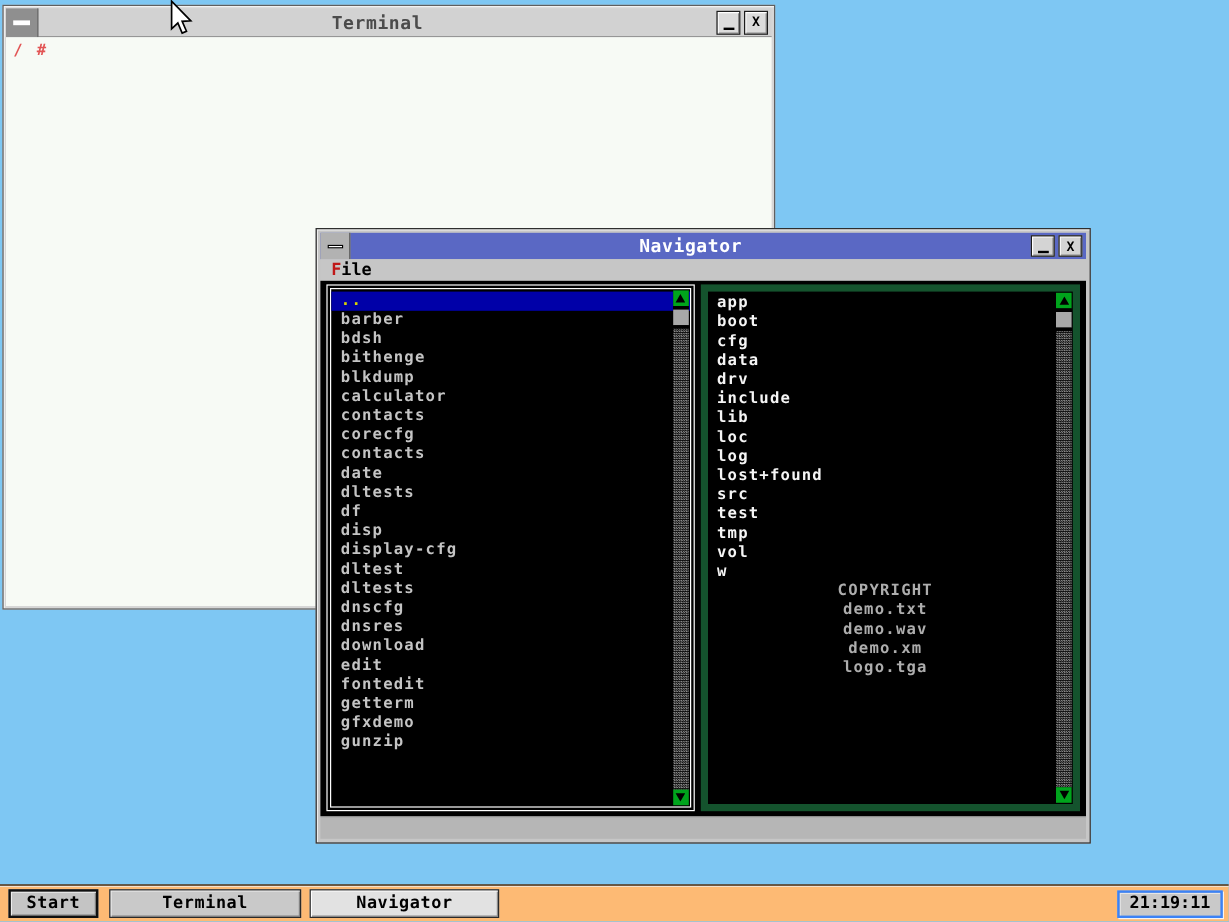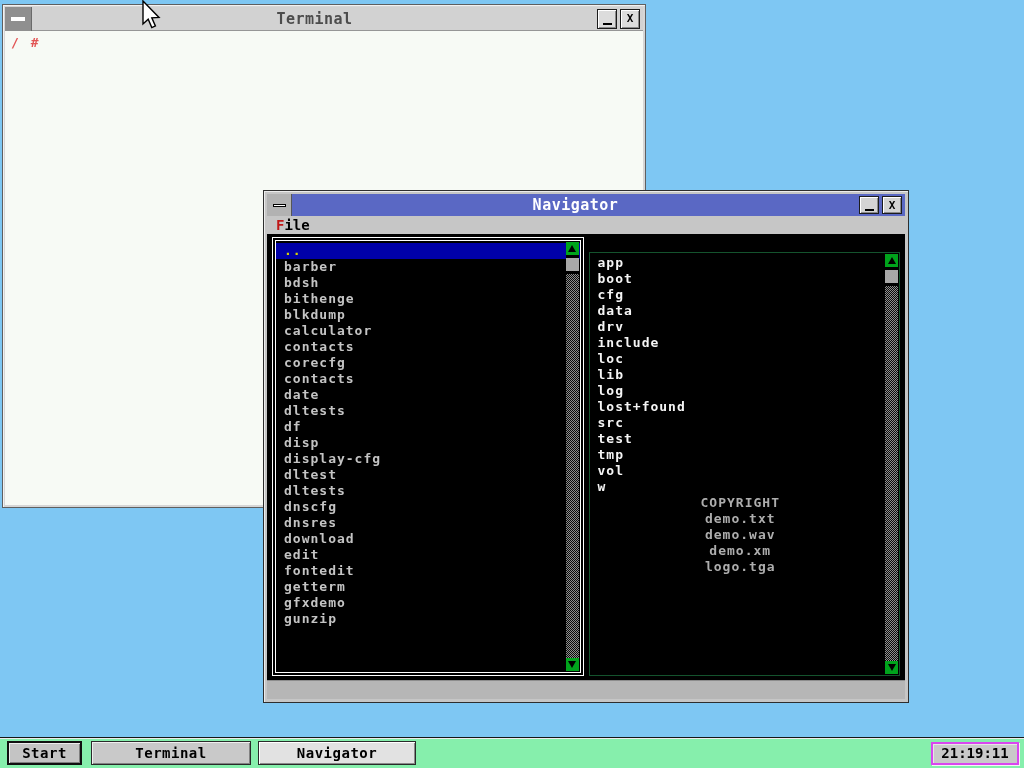--- a/index.html
+++ b/index.html
@@ -82,21 +82,21 @@
   .hotkey { color: var(--hotkey-red, #C01818); }
   .n-client {
     flex:1; background:#000;
     display:flex; gap:5px; padding:3px 5px 4px 5px;
   }
   .n-bottomstrip { height:19px; flex:none; background:#b6b6b6; border-top:1px solid #8d8d8d; }
 
   .pane { position:relative; flex:1 1 0; background:#000; }
   .pane.focused { border:1px solid #ffffff; }
   .pane.focused > .pane-inner { position:absolute; inset:2px; border:1px solid #ffffff; overflow:hidden; }
-  .pane.plain { border:1px solid #14532d;margin-top:15px; }
+  .pane.plain { border:6px solid #14532d; }
   .pane.plain > .pane-inner { position:absolute; inset:0; overflow:hidden; }
 
   .list { padding-top:2px; }
   .row {
     height:16px; line-height:16px; padding:0 16px 0 8px;
     font-size:13px; font-weight:bold; letter-spacing:1px;
     color:#c4c4c4; white-space:pre; overflow:hidden;
   }
   .row.selected { background: var(--selection-bg, #0000A8); color: var(--selection-text, #D8D400); }
   .row.dir  { color:#f5f5f5; }
@@ -117,21 +117,21 @@
   .sb-thumb { flex:none; height:13px; background:#a8a8a8; }
   .sb-track {
     flex:1;
     background: repeating-conic-gradient(#8e8e8e 0% 25%, #0a0a0a 0% 50%);
     background-size:2px 2px;
   }
 
   
   #taskbar {
     left:0; top:737px; width:1024px; height:31px;
-    background:#86efac;
+    background:#fdba74;
     border-top:1px solid #161616;
     box-shadow: inset 0 1px 0 #ededed;
     display:flex; align-items:center;
   }
   .task-btn {
     height:24px; display:flex; align-items:center; justify-content:center;
     font-size:14px; font-weight:bold; color:#000; letter-spacing:0.5px;
   }
   #start-button {
     margin-left:7px; width:75px;
@@ -145,21 +145,21 @@
   }
   #navigator-taskbtn {
     margin-left:7px; width:158px;
     background:#e2e2e2; border:1px solid #2a2a2a;
     box-shadow: inset 1px 1px 0 #ffffff, inset -1px -1px 0 #8a8a8a;
   }
   #clock {
     margin-left:auto; margin-right:5px;
     width:88px; height:23px;
     background:#c9c9c9;
-    border:2px solid #d946ef;
+    border:2px solid #3b82f6;
     box-shadow: 1px 1px 0 #f4f4f4, inset 1px 1px 0 #e6e6e6;
     display:flex; align-items:center; justify-content:center;
     font-size:14px; font-weight:bold; color:#000;
   }
 
   
   #cursor { left:141px; top:0; width:22px; height:32px; z-index:50; pointer-events:none; }
 </style>
 </head>
 <body>
@@ -251,22 +251,22 @@
 
     <div class="pane plain">
       <div class="pane-inner">
         <div class="list">
             <div class="row dir">app</div>
             <div class="row dir">boot</div>
             <div class="row dir">cfg</div>
             <div class="row dir">data</div>
             <div class="row dir">drv</div>
             <div class="row dir">include</div>
+            <div class="row dir">lib</div>
             <div class="row dir">loc</div>
-            <div class="row dir">lib</div>
             <div class="row dir">log</div>
             <div class="row dir">lost+found</div>
             <div class="row dir">src</div>
             <div class="row dir">test</div>
             <div class="row dir">tmp</div>
             <div class="row dir">vol</div>
             <div class="row dir">w</div>
             <div class="row file">COPYRIGHT</div>
             <div class="row file">demo.txt</div>
             <div class="row file">demo.wav</div>

